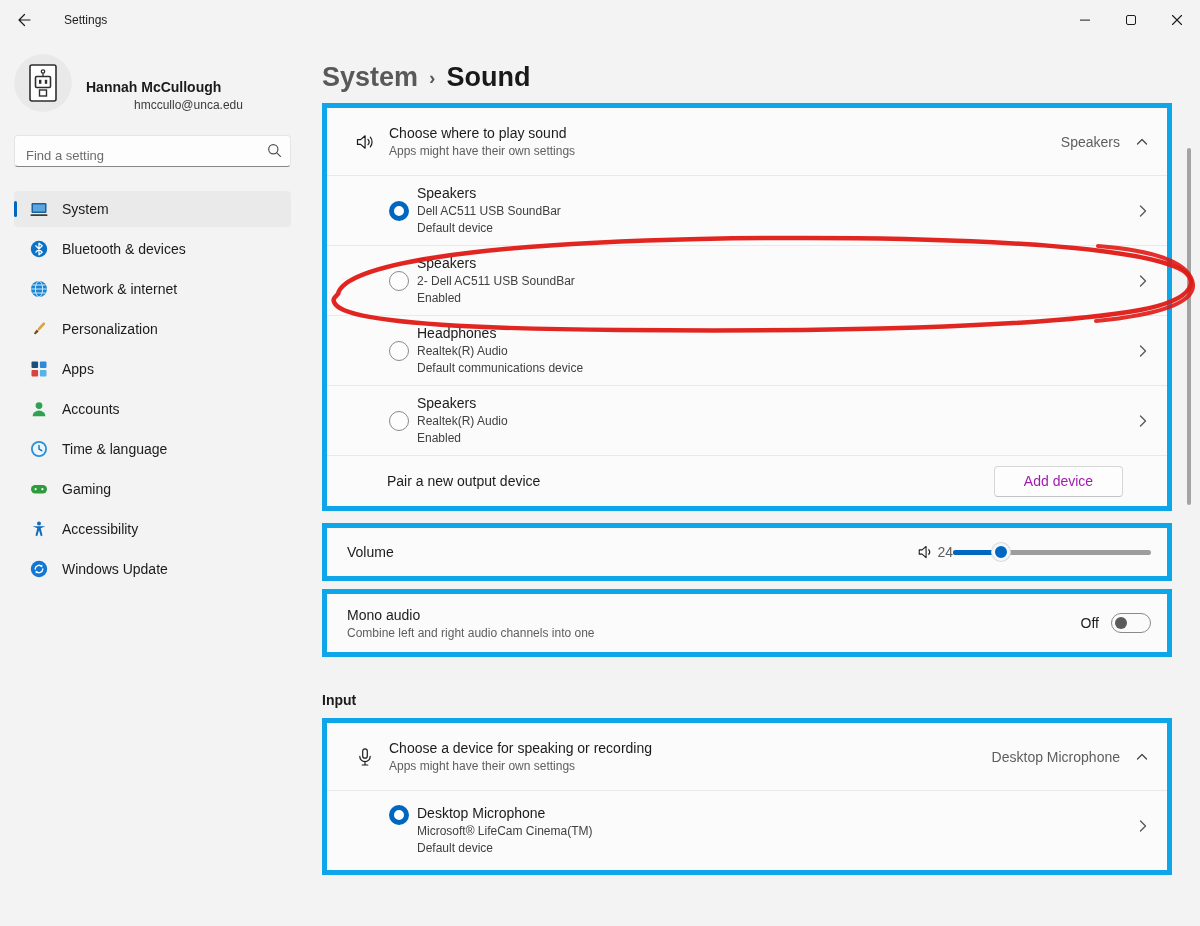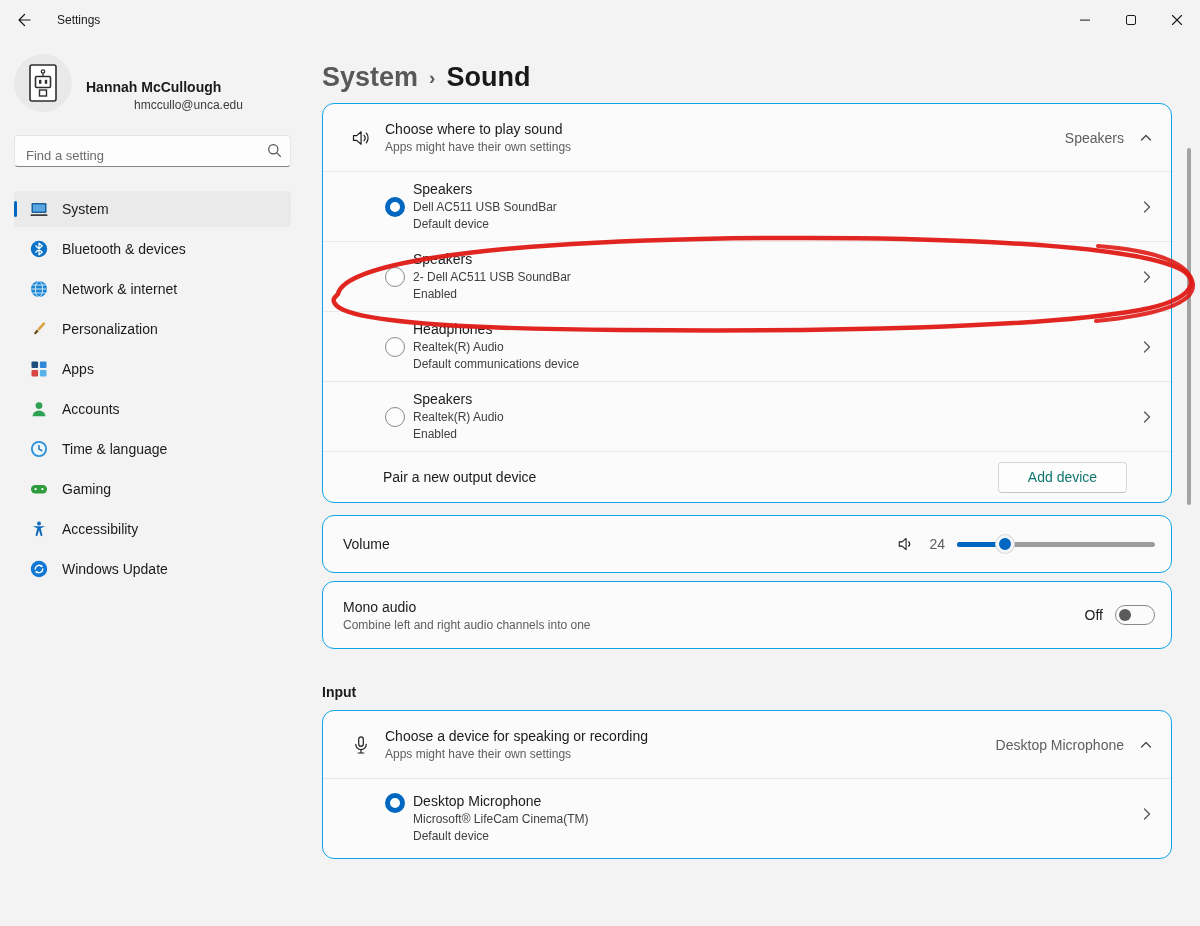--- a/index.html
+++ b/index.html
@@ -5,21 +5,21 @@
   * { margin:0; padding:0; box-sizing:border-box; }
   html,body { width:1200px; height:926px; }
   body {
     overflow:hidden; position:relative;
     background:#f3f3f3; color:#1b1b1b;
     font-family:"Liberation Sans", sans-serif;
   }
   
   .titlebar { height:40px; display:flex; align-items:center; }
   .back-btn { width:40px; height:34px; margin-left:4px; display:flex; align-items:center; justify-content:center; border-radius:4px; cursor:pointer; }
-  .titlebar-title { font-size:12px; margin-left:13px; }
+  .titlebar-title { font-size:12px; margin-left:20px; }
   .win-controls { margin-left:auto; display:flex; height:40px; }
   .win-btn { width:46px; height:40px; display:flex; align-items:center; justify-content:center; cursor:pointer; }
   
   .sidebar { position:absolute; left:0; top:40px; width:300px; bottom:0; padding:14px 9px 0 14px; }
   .user-row { display:flex; align-items:flex-end; gap:14px; }
   .avatar { width:58px; height:58px; border-radius:50%; overflow:hidden; flex:0 0 58px; }
   .user-name { font-size:14px; font-weight:700; }
   .user-email { font-size:12px; color:#3c3c3c; margin-top:3px;padding-left:48px; }
   .search-box { position:relative; margin-top:23px; width:277px; height:32px; }
   .search-input { width:100%; height:100%; border:1px solid #e5e5e5; border-bottom-color:#868686; border-radius:4px; background:#fdfdfd; padding:8px 30px 0 11px; font-size:13px; color:#1b1b1b; font-family:inherit; outline:none; }
@@ -32,21 +32,21 @@
   .nav-icon { width:18px; height:18px; flex:0 0 18px; }
   
   .main { position:absolute; left:300px; top:40px; right:0; bottom:0; padding:16px 28px 0 22px; }
   .breadcrumb { display:flex; align-items:center; gap:11px; font-size:27px; font-weight:600; line-height:38px; }
   .crumb-parent { color:#595959; }
   .crumb-sep { color:#595959; font-size:19px; padding-top:3px; }
   .crumb-current { color:#191919; }
   .section-label { font-size:14px; font-weight:600; line-height:20px; }
   .section-label.out { margin-top:62px; }
   .section-label.in  { margin-top:33px; }
-  .card { background:#fbfbfb; border:1px solid #0ea5e9; border-radius:12px; overflow:hidden; }
+  .card { background:#fbfbfb; border:5px solid #0ea5e9; border-radius:0; overflow:hidden; }
   .output-card { margin-top:6px; }
   .input-card  { margin-top:8px; }
   .row { display:flex; align-items:center; }
   .row + .row { border-top:1px solid #e9e9e9; }
   .header-row { height:67px; padding:0 18px 0 28px; cursor:pointer; }
   .header-icon { width:20px; height:20px; margin-right:14px; flex:0 0 20px; }
   .header-texts { display:flex; flex-direction:column; gap:3px; }
   .header-title { font-size:14px; }
   .header-sub { font-size:12px; color:#5e5e5e; }
   .header-value { margin-left:auto; font-size:14px; color:#5e5e5e; }
@@ -56,24 +56,24 @@
   .radio { width:20px; height:20px; border-radius:50%; margin-right:8px; flex:0 0 20px; cursor:pointer; }
   .radio.on  { border:5px solid #0067c0; background:#fff; }
   .radio.off { border:1px solid #8a8a8a; background:#fdfdfd; }
   .device-texts { display:flex; flex-direction:column; gap:2px; }
   .device-name { font-size:14px; line-height:17px; }
   .device-detail, .device-status { font-size:12px; line-height:15px; color:#404040; }
   .device-chevron { margin-left:auto; }
   .device-row.tall .device-chevron { margin-top:14px; }
   .pair-row { height:51px; padding:0 44px 0 60px; }
   .pair-label { font-size:14px; }
-  .add-device-btn { margin-left:auto; width:129px; height:31px; background:#fdfdfd; border:1px solid #d6d6d6; border-bottom-color:#c3c3c3; border-radius:4px; font-size:14px; display:flex; align-items:center; justify-content:center; cursor:pointer; font-family:inherit; color:#0f766e; }
+  .add-device-btn { margin-left:auto; width:129px; height:31px; background:#fdfdfd; border:1px solid #d6d6d6; border-bottom-color:#c3c3c3; border-radius:4px; font-size:14px; display:flex; align-items:center; justify-content:center; cursor:pointer; font-family:inherit; color:#a21caf; }
   .volume-card { margin-top:12px; height:58px; display:flex; align-items:center; padding:0 16px 0 20px; }
   .volume-label { font-size:14px; }
-  .volume-right { margin-left:auto; display:flex; align-items:center; gap:12px; }
+  .volume-right { margin-left:auto; display:flex; align-items:center; gap:0; }
   .volume-value { font-size:14px; color:#5e5e5e; min-width:18px; text-align:right; }
   .slider { position:relative; width:198px; height:20px; cursor:pointer; }
   .slider-track { position:absolute; left:0; right:0; top:7.5px; height:5px; border-radius:2.5px; background:#9d9d9d; }
   .slider-fill  { position:absolute; left:0; top:7.5px; height:5px; border-radius:2.5px; background:#0067c0; }
   .slider-thumb { position:absolute; top:1px; width:18px; height:18px; border-radius:50%; background:#0067c0; border:3px solid #f3f7fa; box-shadow:0 0 0 1px #d9d9d9; }
   .mono-card { margin-top:8px; height:68px; display:flex; align-items:center; padding:0 16px 0 20px; }
   .mono-texts { display:flex; flex-direction:column; gap:3px; }
   .mono-title { font-size:14px; }
   .mono-sub { font-size:12px; color:#5e5e5e; }
   .mono-right { margin-left:auto; display:flex; align-items:center; gap:12px; }

